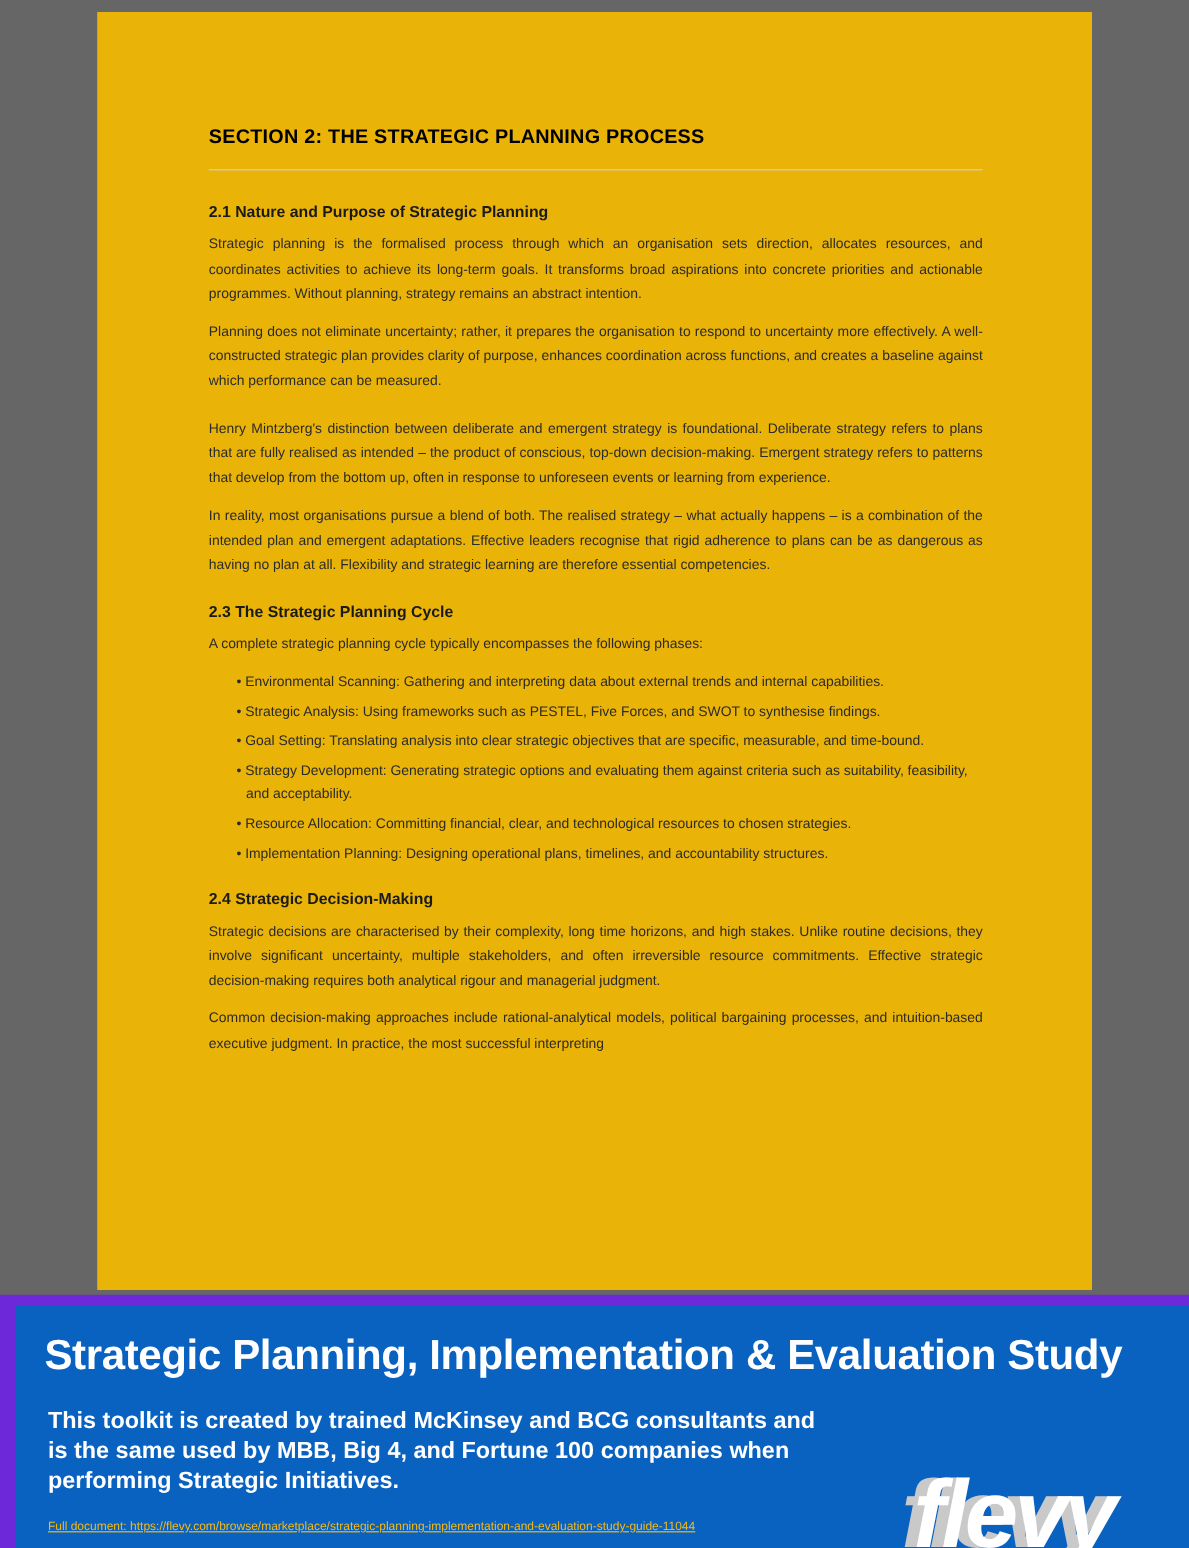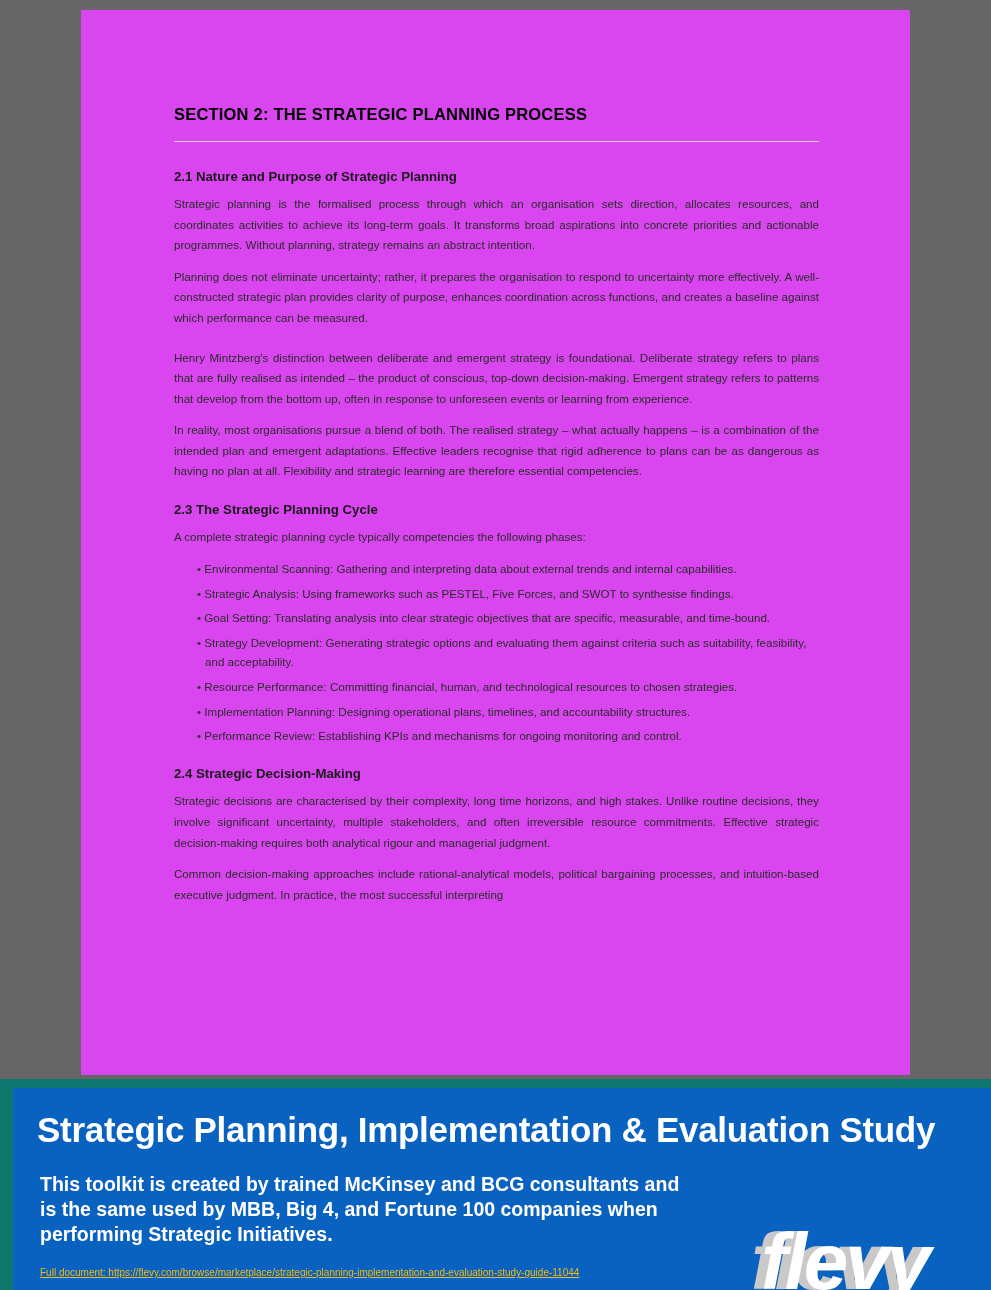--- a/index.html
+++ b/index.html
@@ -15,21 +15,21 @@
     position: relative;
   }
 
   
   #page {
     position: absolute;
     left: 81px;
     top: 10px;
     width: 829px;
     height: 1065px;
-    background: #d946ef;
+    background: #eab308;
     overflow: hidden;
   }
 
   #doc-body {
     position: absolute;
     left: 93px;
     top: 95px;
     width: 645px;
   }
 
@@ -97,21 +97,21 @@
     text-align: left;
   }
 
   
   #banner {
     position: absolute;
     left: 0;
     top: 1079px;
     width: 991px;
     height: 211px;
-    background: #0f766e;
+    background: #6d28d9;
     box-sizing: border-box;
   }
 
   #banner-inner {
     position: absolute;
     left: 13px;
     top: 9px;
     right: 0;
     bottom: 0;
     background: #0a62c0;
@@ -196,29 +196,28 @@
       <p class="para last">Planning does not eliminate uncertainty; rather, it prepares the organisation to respond to uncertainty more effectively. A well-constructed strategic plan provides clarity of purpose, enhances coordination across functions, and creates a baseline against which performance can be measured.</p>
     </div>
 
     <div class="sub-block">
       <p class="para">Henry Mintzberg's distinction between deliberate and emergent strategy is foundational. Deliberate strategy refers to plans that are fully realised as intended – the product of conscious, top-down decision-making. Emergent strategy refers to patterns that develop from the bottom up, often in response to unforeseen events or learning from experience.</p>
       <p class="para last">In reality, most organisations pursue a blend of both. The realised strategy – what actually happens – is a combination of the intended plan and emergent adaptations. Effective leaders recognise that rigid adherence to plans can be as dangerous as having no plan at all. Flexibility and strategic learning are therefore essential competencies.</p>
     </div>
 
     <div class="sub-block">
       <h2 class="sub-title">2.3 The Strategic Planning Cycle</h2>
-      <p class="para-lead">A complete strategic planning cycle typically competencies the following phases:</p>
+      <p class="para-lead">A complete strategic planning cycle typically encompasses the following phases:</p>
       <ul class="bullets">
         <li class="bullet">• Environmental Scanning: Gathering and interpreting data about external trends and internal capabilities.</li>
         <li class="bullet">• Strategic Analysis: Using frameworks such as PESTEL, Five Forces, and SWOT to synthesise findings.</li>
         <li class="bullet">• Goal Setting: Translating analysis into clear strategic objectives that are specific, measurable, and time-bound.</li>
         <li class="bullet">• Strategy Development: Generating strategic options and evaluating them against criteria such as suitability, feasibility, and acceptability.</li>
-        <li class="bullet">• Resource Performance: Committing financial, human, and technological resources to chosen strategies.</li>
+        <li class="bullet">• Resource Allocation: Committing financial, clear, and technological resources to chosen strategies.</li>
         <li class="bullet">• Implementation Planning: Designing operational plans, timelines, and accountability structures.</li>
-        <li class="bullet">• Performance Review: Establishing KPIs and mechanisms for ongoing monitoring and control.</li>
       </ul>
     </div>
 
     <div class="sub-block">
       <h2 class="sub-title">2.4 Strategic Decision-Making</h2>
       <p class="para">Strategic decisions are characterised by their complexity, long time horizons, and high stakes. Unlike routine decisions, they involve significant uncertainty, multiple stakeholders, and often irreversible resource commitments. Effective strategic decision-making requires both analytical rigour and managerial judgment.</p>
       <p class="para last">Common decision-making approaches include rational-analytical models, political bargaining processes, and intuition-based executive judgment. In practice, the most successful interpreting</p>
     </div>
 
   </div>

